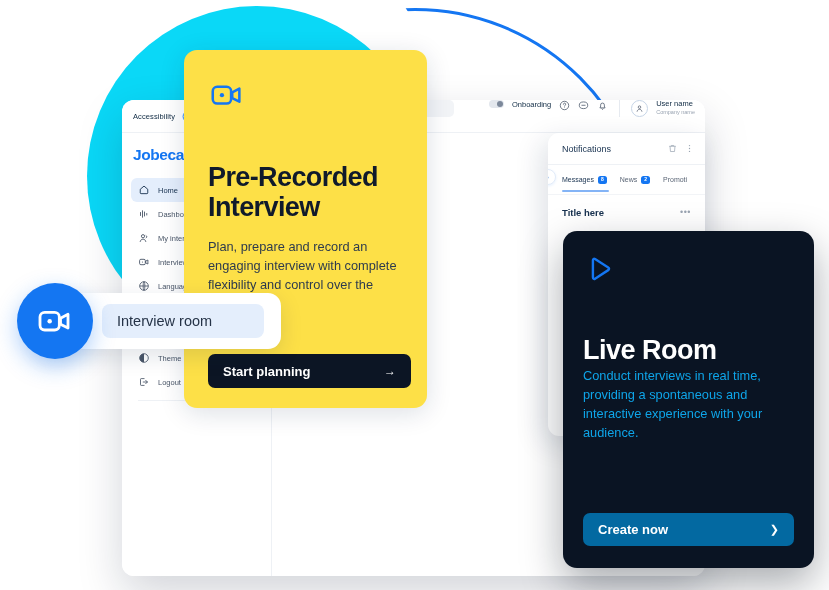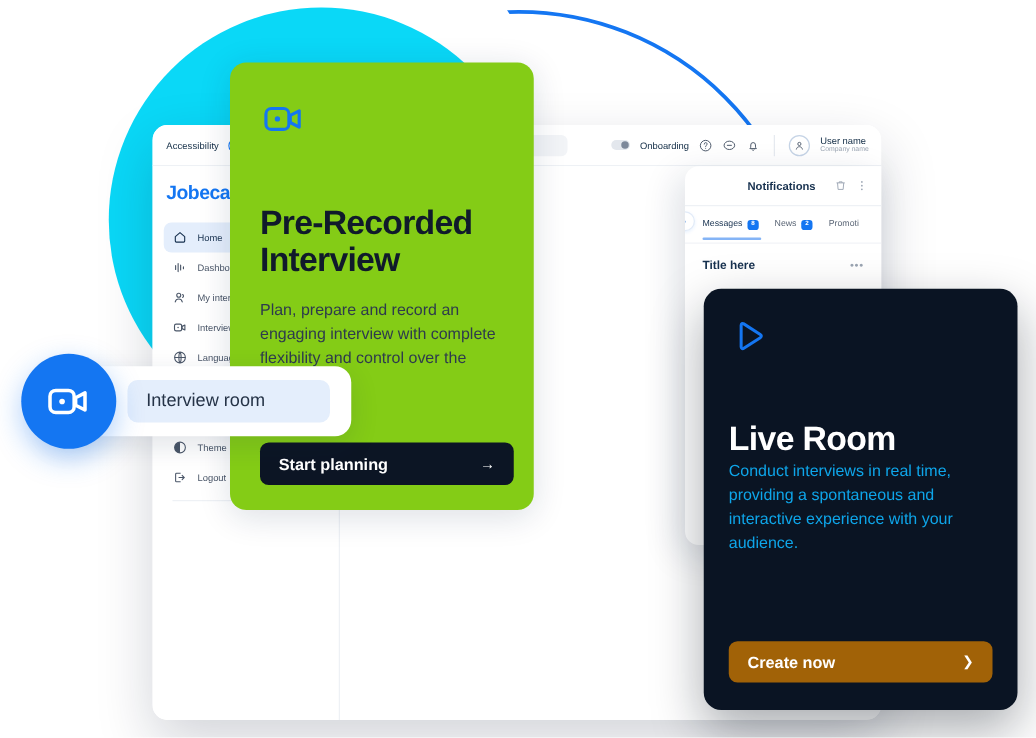--- a/index.html
+++ b/index.html
@@ -40,21 +40,21 @@
     border-bottom: 1px solid #eef1f5; background: #fff;
   }
   .topbar-left {
     width: 150px; flex: 0 0 150px; height: 100%;
     display: flex; align-items: center; gap: 7px; padding-left: 11px;
     border-right: 1px solid #eef1f5;
   }
   .access-label { font-size: 7.5px; color: #0f2a43; letter-spacing: .1px; }
   .ic { display: inline-flex; align-items: center; justify-content: center; }
   .topbar-right {
-    flex: 1; height: 100%; display: flex; align-items: center;
+    flex: 1; height: 100%; display: flex; align-items: flex-start;
     padding: 0 10px 0 9px; gap: 8px;
   }
   .grid-icon { width: 13px; height: 13px; }
   .search-box {
     flex: 0 0 152px; height: 17px; background: #f2f4f7; border-radius: 5px;
     display: flex; align-items: center; gap: 5px; padding: 0 7px;
   }
   .search-ph { font-size: 7px; color: #9aa4b2; }
   .spacer { flex: 1; }
   .toggle {
@@ -107,21 +107,21 @@
     display: flex; align-items: center; justify-content: center;
     color: #8fb5e8; font-size: 7px; z-index: 9; box-shadow: 0 1px 3px rgba(20,118,242,.10);
   }
 
   
   .content { flex: 1; position: relative; background: #fff; min-width: 0; }
 
   
   .prcard {
     position: absolute; left: 184px; top: 50px;
-    width: 243px; height: 358px; background: #84cc16; border-radius: 13px;
+    width: 243px; height: 358px; background: #fde047; border-radius: 13px;
     box-shadow: 0 5px 26px rgba(17,38,70,.14);
     padding: 26px 24px 0 24px; z-index: 6;
   }
   .prcard-title {
     font-size: 27px; font-weight: 700; color: #101a2b; line-height: 1.12;
     letter-spacing: -.6px; margin-top: 44px;
   }
   .prcard-desc {
     font-size: 12.8px; color: #2e3b4d; line-height: 1.48; margin-top: 16px;
   }
@@ -137,21 +137,21 @@
   .notif {
     position: absolute; left: 548px; top: 133px; width: 157px; height: 303px;
     background: #fff; border-radius: 11px 0 0 11px;
     box-shadow: -6px 8px 28px rgba(17,38,70,.14);
     z-index: 6; overflow: hidden;
   }
   .notif-head {
     height: 32px; display: flex; align-items: center; gap: 6px;
     padding: 0 10px 0 14px; border-bottom: 1px solid #eef1f5;
   }
-  .notif-title { font-size: 9px; color: #17314f; font-weight: 700; margin-left: 36px; }
+  .notif-title { font-size: 9px; color: #17314f; font-weight: 400; }
   .notif-tabs {
     height: 30px; display: flex; align-items: center; gap: 13px; padding: 0 14px;
     border-bottom: 1px solid #f2f4f7;
   }
   .ntab { display: flex; align-items: center; gap: 4px; height: 30px; position: relative; }
   .ntab span.t { font-size: 7px; color: #5b6676; white-space: nowrap; }
   .ntab.active span.t { color: #17314f; }
   .ntab.active::after {
     content: ""; position: absolute; left: 0; right: -2px; bottom: 3px; height: 1.5px;
     background: #84b4f6; border-radius: 2px;
@@ -181,21 +181,21 @@
   }
   .live-title {
     font-size: 27px; font-weight: 700; color: #ffffff; letter-spacing: -.5px;
     margin-top: 44px;
   }
   .live-desc {
     font-size: 12.8px; color: #0ea5e9; line-height: 1.48; margin-top: 1px;
   }
   .btn-blue {
     position: absolute; left: 20px; bottom: 22px; width: 211px; height: 33px;
-    background: #a16207; border-radius: 7px; display: flex; align-items: center;
+    background: #0369a1; border-radius: 7px; display: flex; align-items: center;
     padding: 0 15px; cursor: pointer;
   }
   .btn-blue .lbl { color: #fff; font-size: 13px; font-weight: 700; }
   .btn-blue .arr { margin-left: auto; color: #fff; font-size: 11px; }
 
   
   .callout {
     position: absolute; left: 38px; top: 293px; width: 243px; height: 56px;
     background: #ffffff; border-radius: 13px; z-index: 20;
     box-shadow: 0 7px 22px rgba(17,38,70,.13);

